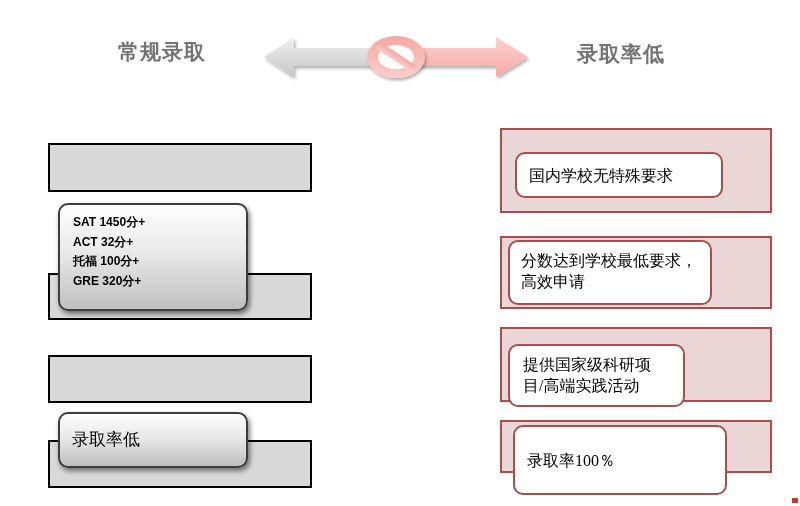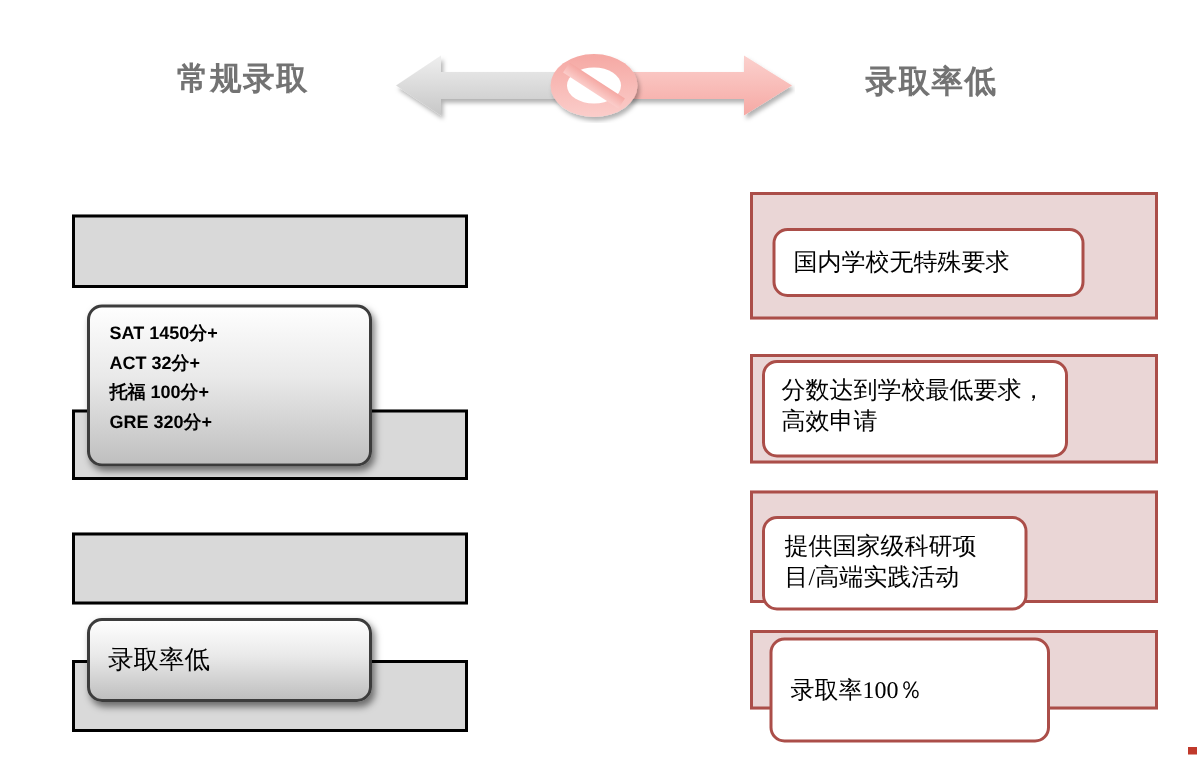--- a/index.html
+++ b/index.html
@@ -121,19 +121,19 @@
   </div>
 
   <div class="card-white center" style="left:515px;top:152px;width:208px;height:46px;">
     <span class="txt" style="padding-left:12px;">国内学校无特殊要求</span>
   </div>
 
   <div class="card-white" style="left:508px;top:332px;width:177px;height:63px;margin-top:12px;">
     <span class="txt" style="padding:8px 26px 0 13px;">提供国家级科研项目/高端实践活动</span>
   </div>
 
-  <div class="card-white center" style="left:513px;top:425px;width:187px;height:70px;">
+  <div class="card-white center" style="left:513px;top:425px;width:214px;height:70px;">
     <span class="txt" style="padding-left:12px;">录取率100％</span>
   </div>
 
   <div id="corner-mark"></div>
 
 </div>
 
 </body></html>

